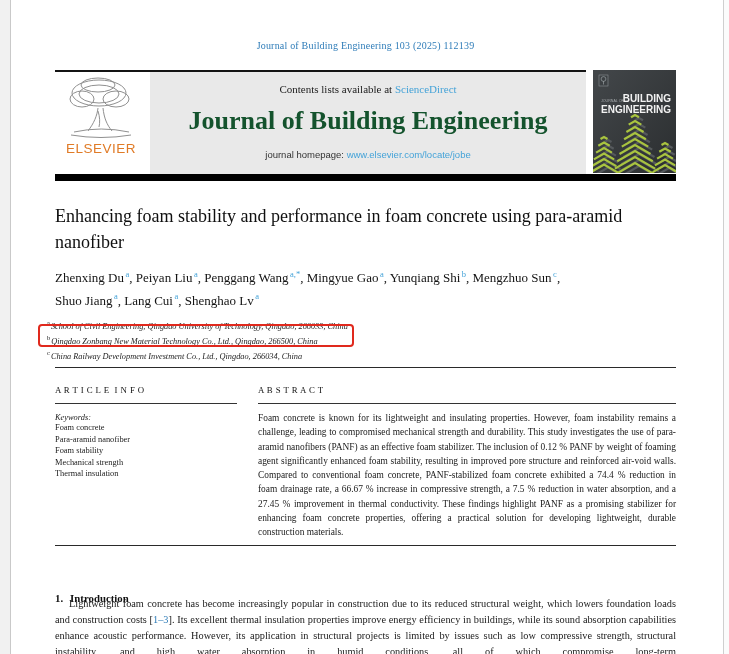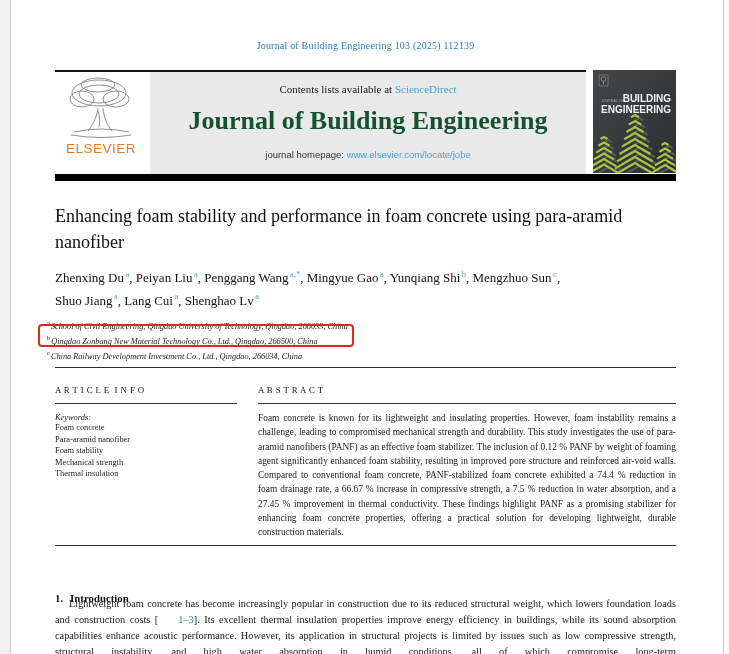--- a/index.html
+++ b/index.html
@@ -41,21 +41,21 @@
   .col-heading{font-size:8.8px;color:#111;white-space:pre;letter-spacing:.4px;}
   .col-rule{height:1px;background:#333;margin-top:8px;}
   .kw-label{margin-top:9px;font-size:8.4px;font-style:italic;color:#222;}
   .kw{font-size:8.4px;line-height:11.6px;color:#222;}
   .abstract-text{margin-top:7px;font-size:9.4px;line-height:14.3px;text-align:justify;color:#1a1a1a;}
 
   .intro-heading{position:absolute;left:55px;top:574px;font-size:10.8px;font-weight:bold;color:#111;margin-top:18px;}
   .intro-heading .num{margin-right:7px;}
   .intro-para{position:absolute;left:55px;top:596px;width:621px;font-size:10.3px;line-height:16px;
               text-align:justify;text-align-last:justify;text-indent:14px;color:#1a1a1a;}
-  .ref-link{color:#2e7cb8;text-decoration:none;cursor:pointer;padding-left:20px;}
+  .ref-link{color:#2e7cb8;text-decoration:none;cursor:pointer;}
 </style>
 </head>
 <body>
 
 <div class="screen">
   <div class="edge-left"></div>
   <div class="edge-right"></div>
 
   <div class="citation">Journal of Building Engineering 103 (2025) 112139</div>
 

